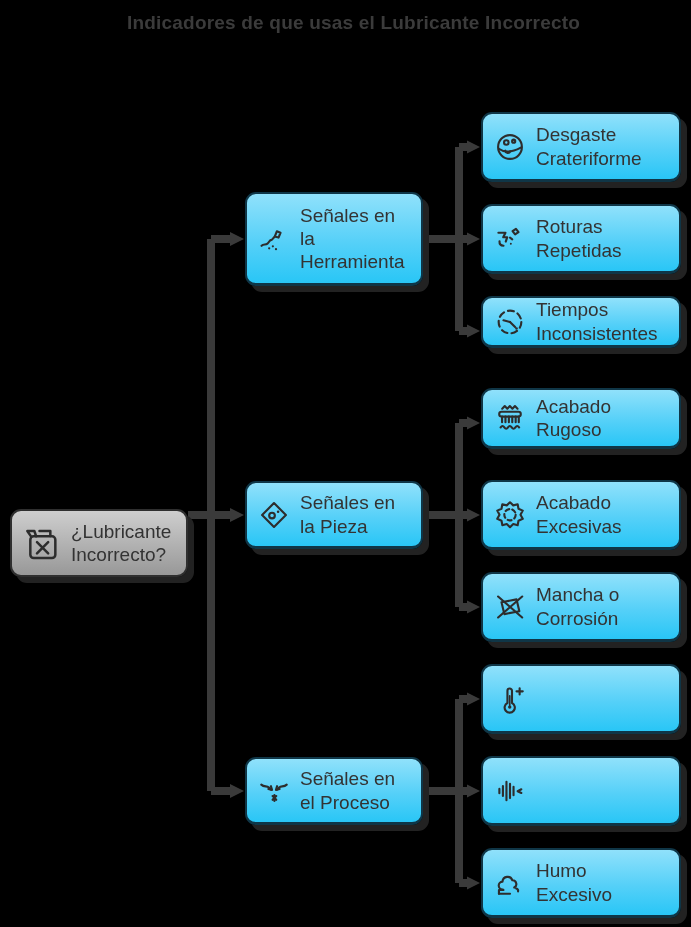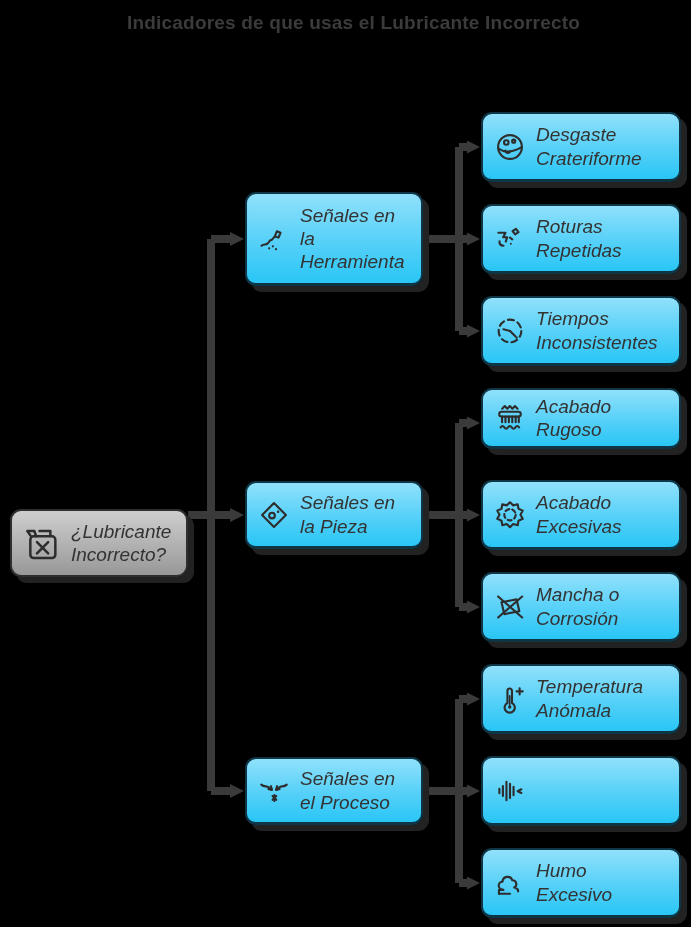--- a/index.html
+++ b/index.html
@@ -25,21 +25,21 @@
     position:absolute;top:12px;left:0;width:100%;text-align:center;
     color:var(--title-color);font-size:19px;font-weight:600;letter-spacing:.2px;
   }
   svg.edges{position:absolute;left:0;top:0;z-index:1;}
   .node{
     position:absolute;z-index:2;display:flex;align-items:center;gap:9px;
     box-sizing:border-box;padding:6px 10px;border-radius:11px;
     color:var(--text);font-size:19px;line-height:1.22;
     box-shadow:6px 6px 0 var(--shadow);
   }
-  .node .label{white-space:pre-line;font-style:italic;}
+  .node .label{white-space:pre-line;}
   .node.cyan{
     background:linear-gradient(180deg,var(--node-cyan-top) 0%,var(--node-cyan-mid) 55%,var(--node-cyan-bottom) 100%);
     border:2px solid var(--node-cyan-border);
     border-bottom-width:3px;
   }
   .node.gray{
     background:linear-gradient(180deg,var(--root-top) 0%,var(--root-bottom) 100%);
     border:2px solid var(--root-border);
     margin-top:28px;
   }
@@ -167,21 +167,21 @@
         <path d="M4.6 13.6 q-0.2 3 2.8 3.2"></path>
         <path d="M13.8 6.4 l2.4 -1.6 1.8 2.4 -2.4 1.6 z"></path>
         <path d="M12 11 l1.6 1.2"></path>
         <circle cx="12.6" cy="15.4" r="0.7" fill="currentColor" stroke="none"></circle>
       </svg>
     </span>
     <span class="label">Roturas
 Repetidas</span>
   </div>
 
-  <div class="node cyan" style="left:481px;top:296px;width:200px;height:70px">
+  <div class="node cyan" style="left:481px;top:296px;width:200px;height:52px">
     <span class="icon">
       <svg width="34" height="34" viewBox="0 0 24 24" fill="none" stroke="currentColor" stroke-width="1.5" stroke-linecap="round" stroke-linejoin="round">
         <circle cx="12" cy="12" r="8" stroke-dasharray="4.2 3"></circle>
         <path d="M12 12 L7.4 10.8"></path>
         <path d="M12 12 L15.6 15.6"></path>
         <circle cx="16.6" cy="16.6" r="0.9" fill="currentColor" stroke="none"></circle>
       </svg>
     </span>
     <span class="label">Tiempos
 Inconsistentes</span>
@@ -224,22 +224,20 @@
 
   <div class="node cyan" style="left:481px;top:664px;width:200px;height:70px">
     <span class="icon">
       <svg width="34" height="34" viewBox="0 0 24 24" fill="none" stroke="currentColor" stroke-width="1.5" stroke-linecap="round" stroke-linejoin="round">
         <path d="M10.2 14.8 V6.2 a1.6 1.6 0 0 1 3.2 0 V14.8 a3.6 3.6 0 1 1 -3.2 0 Z"></path>
         <circle cx="11.8" cy="17.7" r="1.2" fill="currentColor" stroke="none"></circle>
         <path d="M11.8 16.6 V9.8" stroke-width="1.2"></path>
         <path d="M16.6 6.6 h4.4 M18.8 4.4 v4.4"></path>
       </svg>
     </span>
-    <span class="label">Temperatura
-Anómala</span>
   </div>
 
   <div class="node cyan" style="left:481px;top:756px;width:200px;height:70px">
     <span class="icon">
       <svg width="34" height="34" viewBox="0 0 24 24" fill="none" stroke="currentColor" stroke-width="1.5" stroke-linecap="round" stroke-linejoin="round">
         <path d="M4.5 10.5 V13.5 M7 8.5 V15.5 M9.5 5.5 V18.5 M12 7 V17 M14.5 9 V15"></path>
         <path d="M20 10.8 L17.4 12.2 L20 13.4"></path>
       </svg>
     </span>
   </div>

